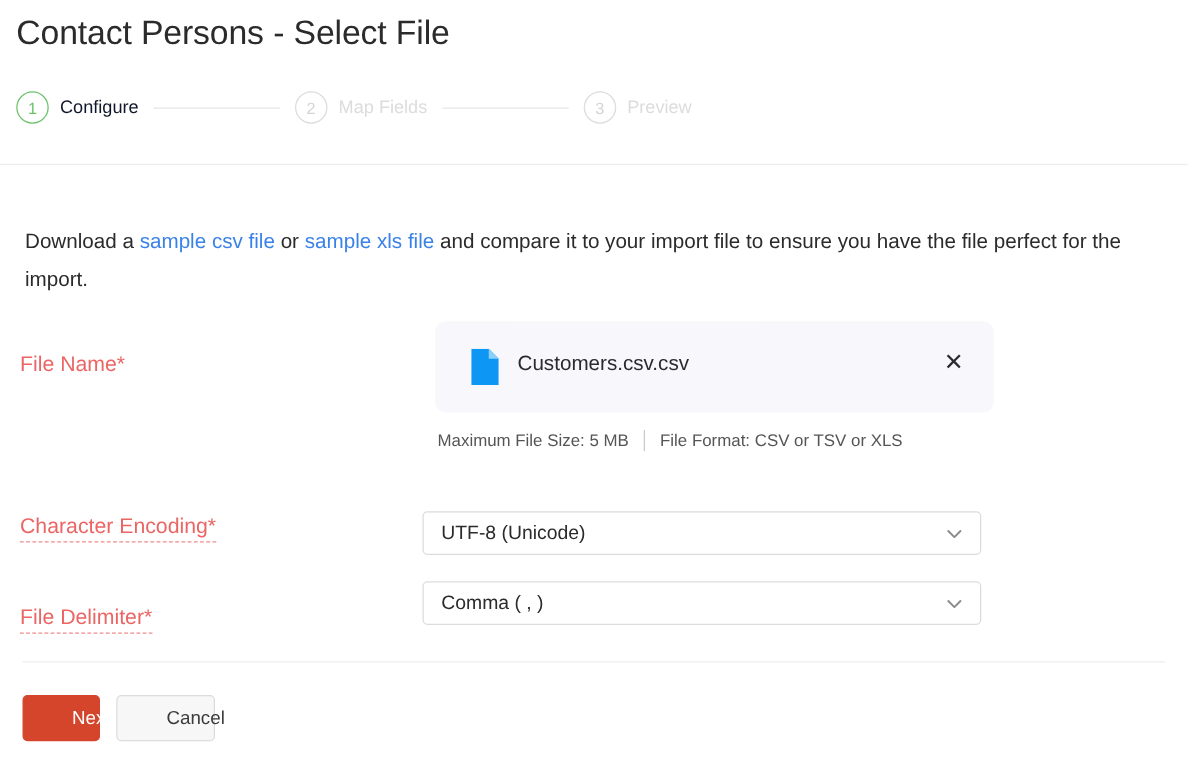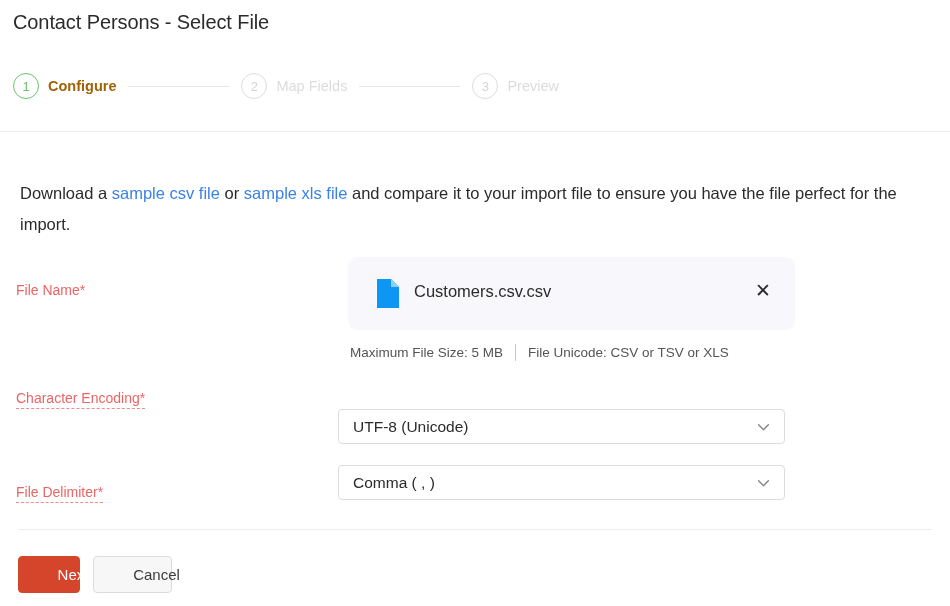--- a/index.html
+++ b/index.html
@@ -19,21 +19,21 @@
     position: relative;
     width: 950px;
     height: 606px;
   }
 
   
   .page-title {
     position: absolute;
     left: 13px;
     top: 11px;
-    font-size: 20px;
+    font-size: 27px;
     font-weight: 400;
     color: #2b2b2b;
     letter-spacing: -0.1px;
     white-space: nowrap;
   }
 
   
   .stepper {
     position: absolute;
     left: 13px;
@@ -54,22 +54,22 @@
     display: flex;
     align-items: center;
     justify-content: center;
     font-size: 13px;
     box-sizing: border-box;
     flex: none;
   }
   .step-label {
     margin-left: 9px;
     font-size: 14.5px;
-    font-weight: bold;
-    color: #a16207;
+    font-weight: normal;
+    color: #0f172a;
     white-space: nowrap;
   }
   .step.inactive .step-circle {
     border-color: #dcdcdc;
     color: #d4d4d4;
   }
   .step.inactive .step-label {
     color: #dcdcdc;
     font-weight: normal;
   }
@@ -102,30 +102,30 @@
   }
   .intro a {
     color: #3b82e8;
     text-decoration: none;
     margin-top: 16px;
   }
 
   
   .form-label {
     position: absolute;
-    font-size: 14px;
+    font-size: 17px;
     color: #ec6565;
     white-space: nowrap;
   }
   .form-label.hinted {
     border-bottom: 1px dashed #ef8a8a;
     padding-bottom: 2px;
   }
   .label-filename { left: 16px; top: 282px; }
-  .label-encoding { left: 16px; top: 390px; }
+  .label-encoding { left: 16px; top: 411px; }
   .label-delimiter { left: 16px; top: 468px; margin-top: 16px; }
 
   
   .file-box {
     position: absolute;
     left: 348px;
     top: 257px;
     width: 447px;
     height: 73px;
     background: #f8f8fc;
@@ -287,21 +287,21 @@
       <path d="M0 0 H14 L22 8 V29 H0 Z" fill="#0e96f5"></path>
       <path d="M14 0 L22 8 H14 Z" fill="#8fd0fb"></path>
     </svg>
     <div class="file-name">Customers.csv.csv</div>
     <div class="file-remove">✕</div>
   </div>
 
   <div class="file-meta">
     <span>Maximum File Size: 5 MB</span>
     <span class="meta-sep"></span>
-    <span>File Unicode: CSV or TSV or XLS</span>
+    <span>File Format: CSV or TSV or XLS</span>
   </div>
 
   <div class="form-label hinted label-encoding">Character Encoding*</div>
   <div class="select select-encoding">
     <span class="select-value">UTF-8 (Unicode)</span>
     <svg class="select-chevron" viewBox="0 0 12 12">
       <path d="M1.5 4 L6 8.5 L10.5 4" fill="none" stroke="#8a8a8a" stroke-width="1.4" stroke-linecap="round" stroke-linejoin="round"></path>
     </svg>
   </div>
 

